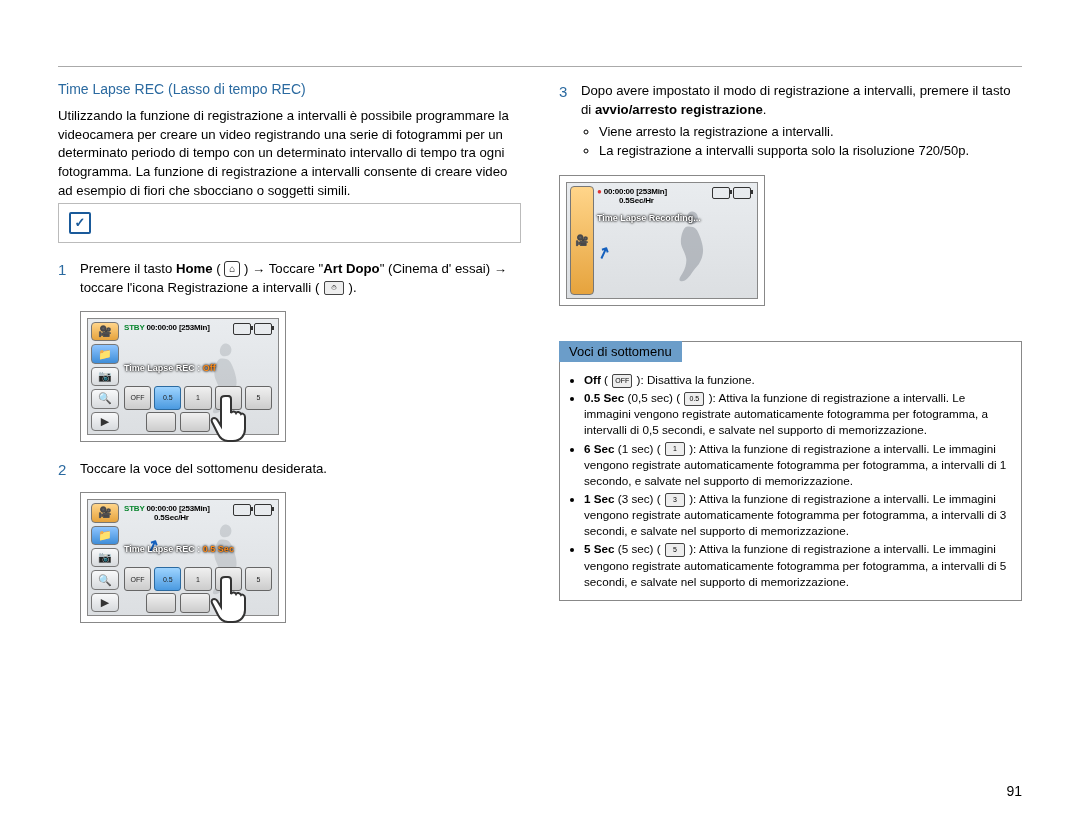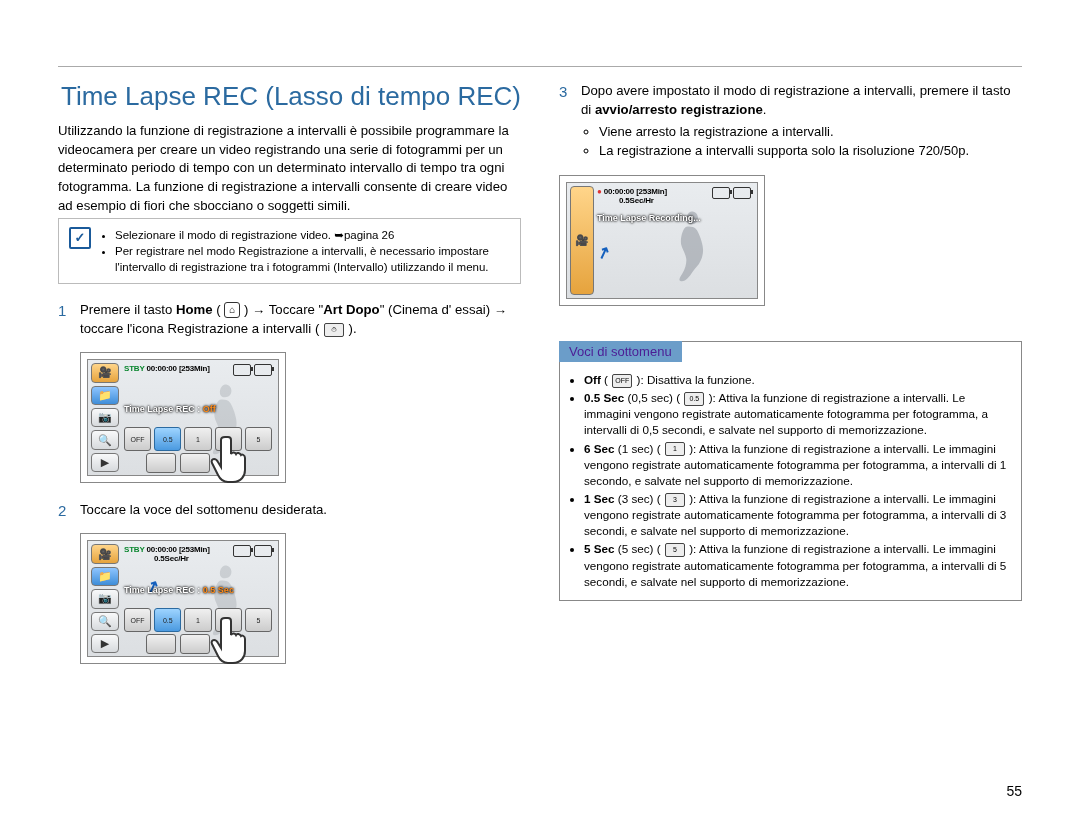--- a/index.html
+++ b/index.html
@@ -32,24 +32,23 @@
 .columns {
   display: flex;
   gap: 38px;
 }
 .col {
   flex: 1;
   min-width: 0;
 }
 .section-title {
   color: #2b6aa0;
-  font-size: 26px;
+  font-size: 14px;
   font-weight: 400;
   margin-bottom: 10px;
-  text-align: right;
 }
 .para {
   font-size: 13.2px;
   line-height: 1.42;
   margin-bottom: 2px;
 }
 .notebox {
   border: 1px solid #bbb;
   display: flex;
   padding: 8px 10px;
@@ -205,21 +204,21 @@
   left: 120px;
   width:50px;height:55px;
 }
 .subbox {
   border: 1px solid #888;
   margin-top: 18px;
 }
 .subbox .subhead {
   display:inline-block;
   background:#6b9dc9;
-  color:#4c1d95;
+  color:#000000;
   padding: 3px 10px;
   font-size: 13px;
   margin: -1px 4px 6px -1px;
 }
 .sublist {
   margin: 4px 10px 10px 10px;
   padding-left: 14px;
   font-size: 11.7px;
   line-height: 1.38;
 }
@@ -270,24 +269,20 @@
   <hr class="sep">
 
   <div class="columns">
 
     <div class="col">
       <div class="section-title">Time Lapse REC (Lasso di tempo REC)</div>
       <div class="para">Utilizzando la funzione di registrazione a intervalli è possibile programmare la videocamera per creare un video registrando una serie di fotogrammi per un determinato periodo di tempo con un determinato intervallo di tempo tra ogni fotogramma. La funzione di registrazione a intervalli consente di creare video ad esempio di fiori che sbocciano o soggetti simili.</div>
 
       <div class="notebox">
         <div class="note-icon">✓</div>
-        <ul>
-          <li>Selezionare il modo di registrazione video. ➥pagina 26</li>
-          <li>Per registrare nel modo Registrazione a intervalli, è necessario impostare l'intervallo di registrazione tra i fotogrammi (Intervallo) utilizzando il menu.</li>
-        </ul>
       </div>
 
       <ol class="steps">
         <li>
           <span class="stepnum">1</span>
           <span>
             <span>Premere il tasto </span><b>Home</b><span> ( </span><span class="arrow-icon">⌂</span><span> ) → Toccare "</span><b>Art Dopo</b><span>" (Cinema d' essai) → toccare l'icona Registrazione a intervalli ( </span><span class="tiny-icon">⏱</span><span> ).</span>
           </span>
         </li>
       </ol>
@@ -436,13 +431,13 @@
           </li>
           <li>
             <b>5 Sec</b> <span>(5 sec)</span> ( <span class="tiny-icon">5</span> )<span>: Attiva la funzione di registrazione a intervalli. Le immagini vengono registrate automaticamente fotogramma per fotogramma, a intervalli di 5 secondi, e salvate nel supporto di memorizzazione.</span>
           </li>
         </ul>
       </div>
     </div>
   </div>
 </div>
 
-<div class="pagenum">55</div>
+<div class="pagenum">91</div>
 
 </body></html>

